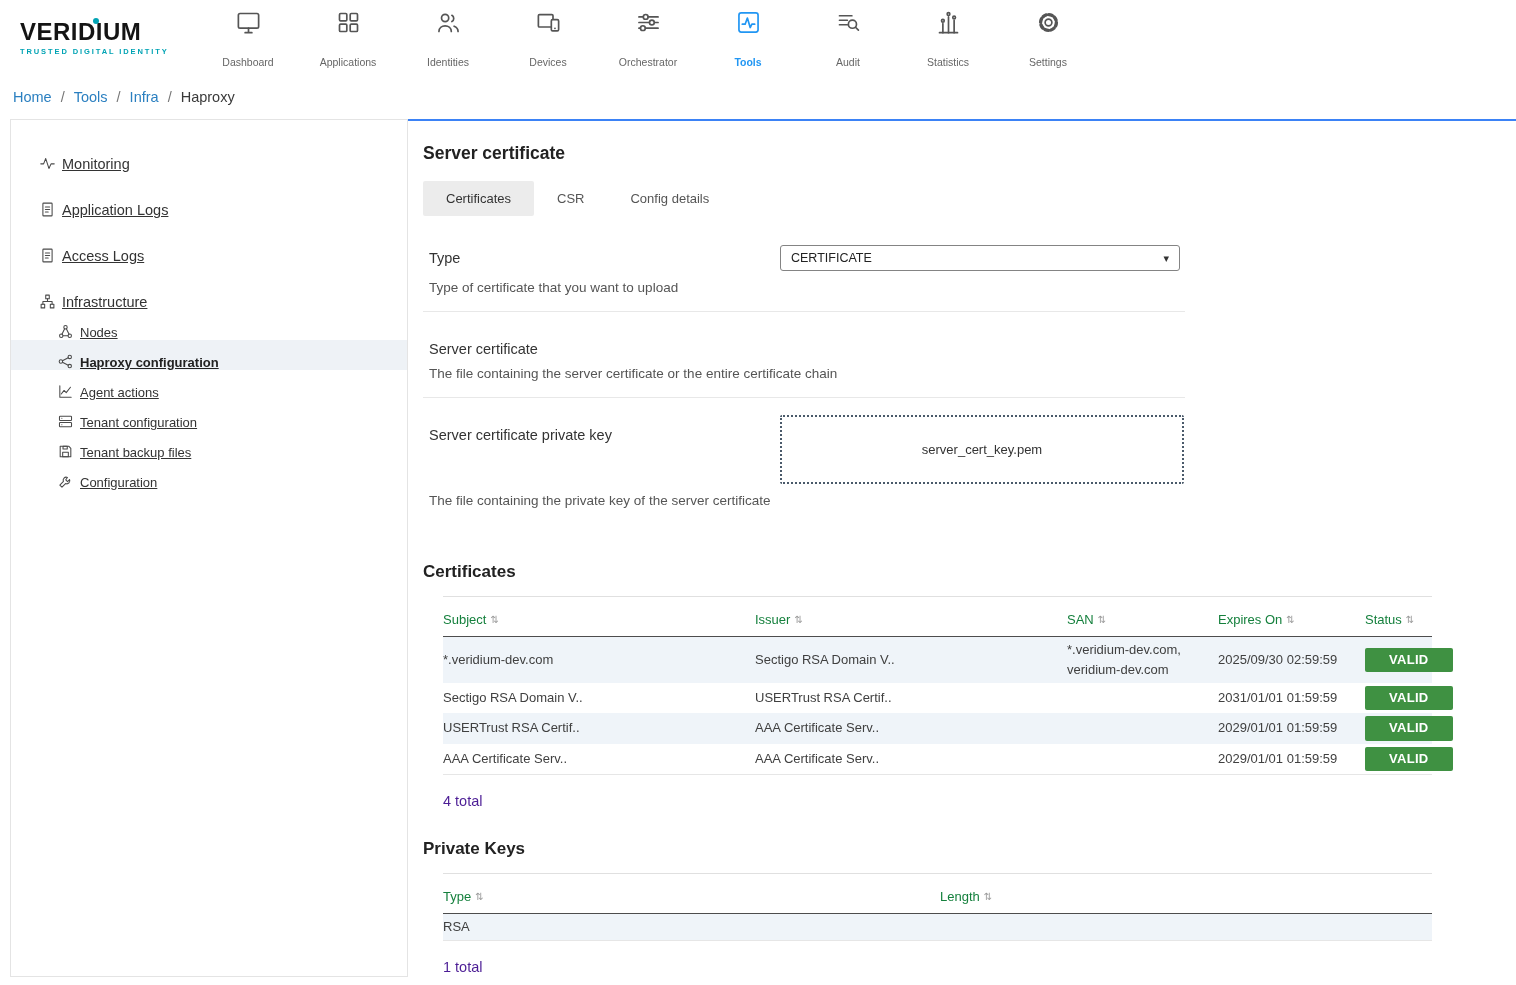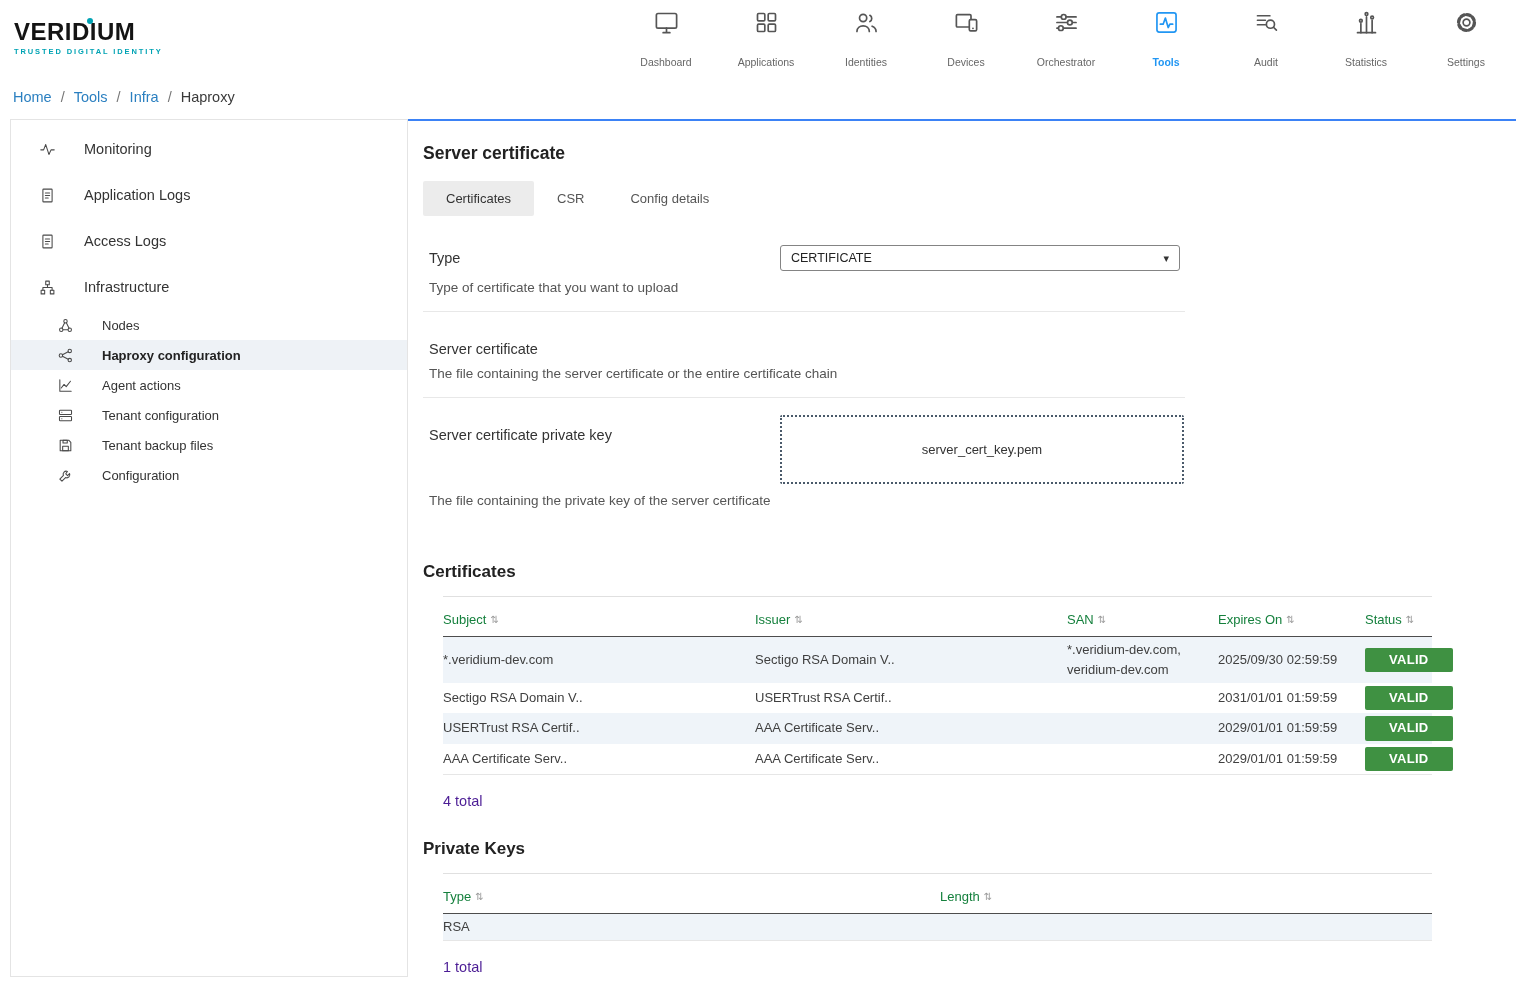--- a/index.html
+++ b/index.html
@@ -15,21 +15,21 @@
   body{
     height:985px;
     background:#fff;
     font-family:"Liberation Sans","DejaVu Sans",sans-serif;
     color:#333;
     overflow:hidden;
   }
   svg{display:block;}
 
   
-  .topnav{display:flex;align-items:center;height:76px;padding-left:14px;background:#fff;justify-content:space-between;}
+  .topnav{display:flex;align-items:center;height:76px;padding-left:20px;background:#fff;}
   .brand{width:178px;position:relative;}
   .brand-name{font-size:24px;font-weight:700;letter-spacing:.5px;color:#141414;line-height:1;}
   .brand-dot{position:absolute;top:-2px;left:73px;width:6px;height:6px;border-radius:50%;background:var(--logo-teal);}
   .brand-tagline{font-size:7.5px;letter-spacing:1.9px;color:var(--logo-teal);margin-top:3px;font-weight:700;}
   .nav-items{display:flex;}
   .nav-item{width:100px;display:flex;flex-direction:column;align-items:center;gap:20px;color:#5a5a5a;cursor:pointer;}
   .nav-item .nav-icon{color:#555;}
   .nav-item .nav-label{font-size:10.5px;color:#666;}
   .nav-item.active .nav-icon{color:var(--nav-active-blue);}
   .nav-item.active .nav-label{color:var(--nav-active-blue);font-weight:700;}
@@ -40,21 +40,21 @@
   .crumb-link{color:var(--accent-blue);cursor:pointer;}
   .crumb-sep{color:#777;}
   .crumb-current{color:#3a3a3a;}
 
   
   .content{display:flex;align-items:stretch;padding-left:10px;height:858px;}
   .sidebar{width:398px;min-width:398px;border:1px solid #e4e4e4;background:#fff;padding:6px 0 20px;}
   .mainpanel{flex:1;border-top:2px solid #3b82f6;padding:16px 20px 40px 15px;background:#fff;}
 
   
-  .side-item{display:flex;align-items:center;gap:28px;cursor:pointer;color:#333;}
+  .side-item{display:flex;align-items:flex-end;gap:6px;cursor:pointer;color:#333;text-decoration:underline;}
   .side-item .side-icon{color:#4a4a4a;}
   .side-icon svg{width:17px;height:17px;fill:none;stroke:currentColor;stroke-width:1.5;stroke-linecap:round;stroke-linejoin:round;}
   .side-item.top{height:46px;padding-left:28px;font-size:14.5px;}
   .side-item.sub{height:30px;padding-left:46px;font-size:13px;}
   .side-item.active{background:var(--active-item-bg);font-weight:700;color:#222;}
 
   
   .page-title{font-size:17.5px;font-weight:700;color:#222;margin:6px 0 0 0;}
   .tabs{display:flex;margin-top:17px;}
   .tab{padding:10px 23px;font-size:13px;color:#555;cursor:pointer;}

